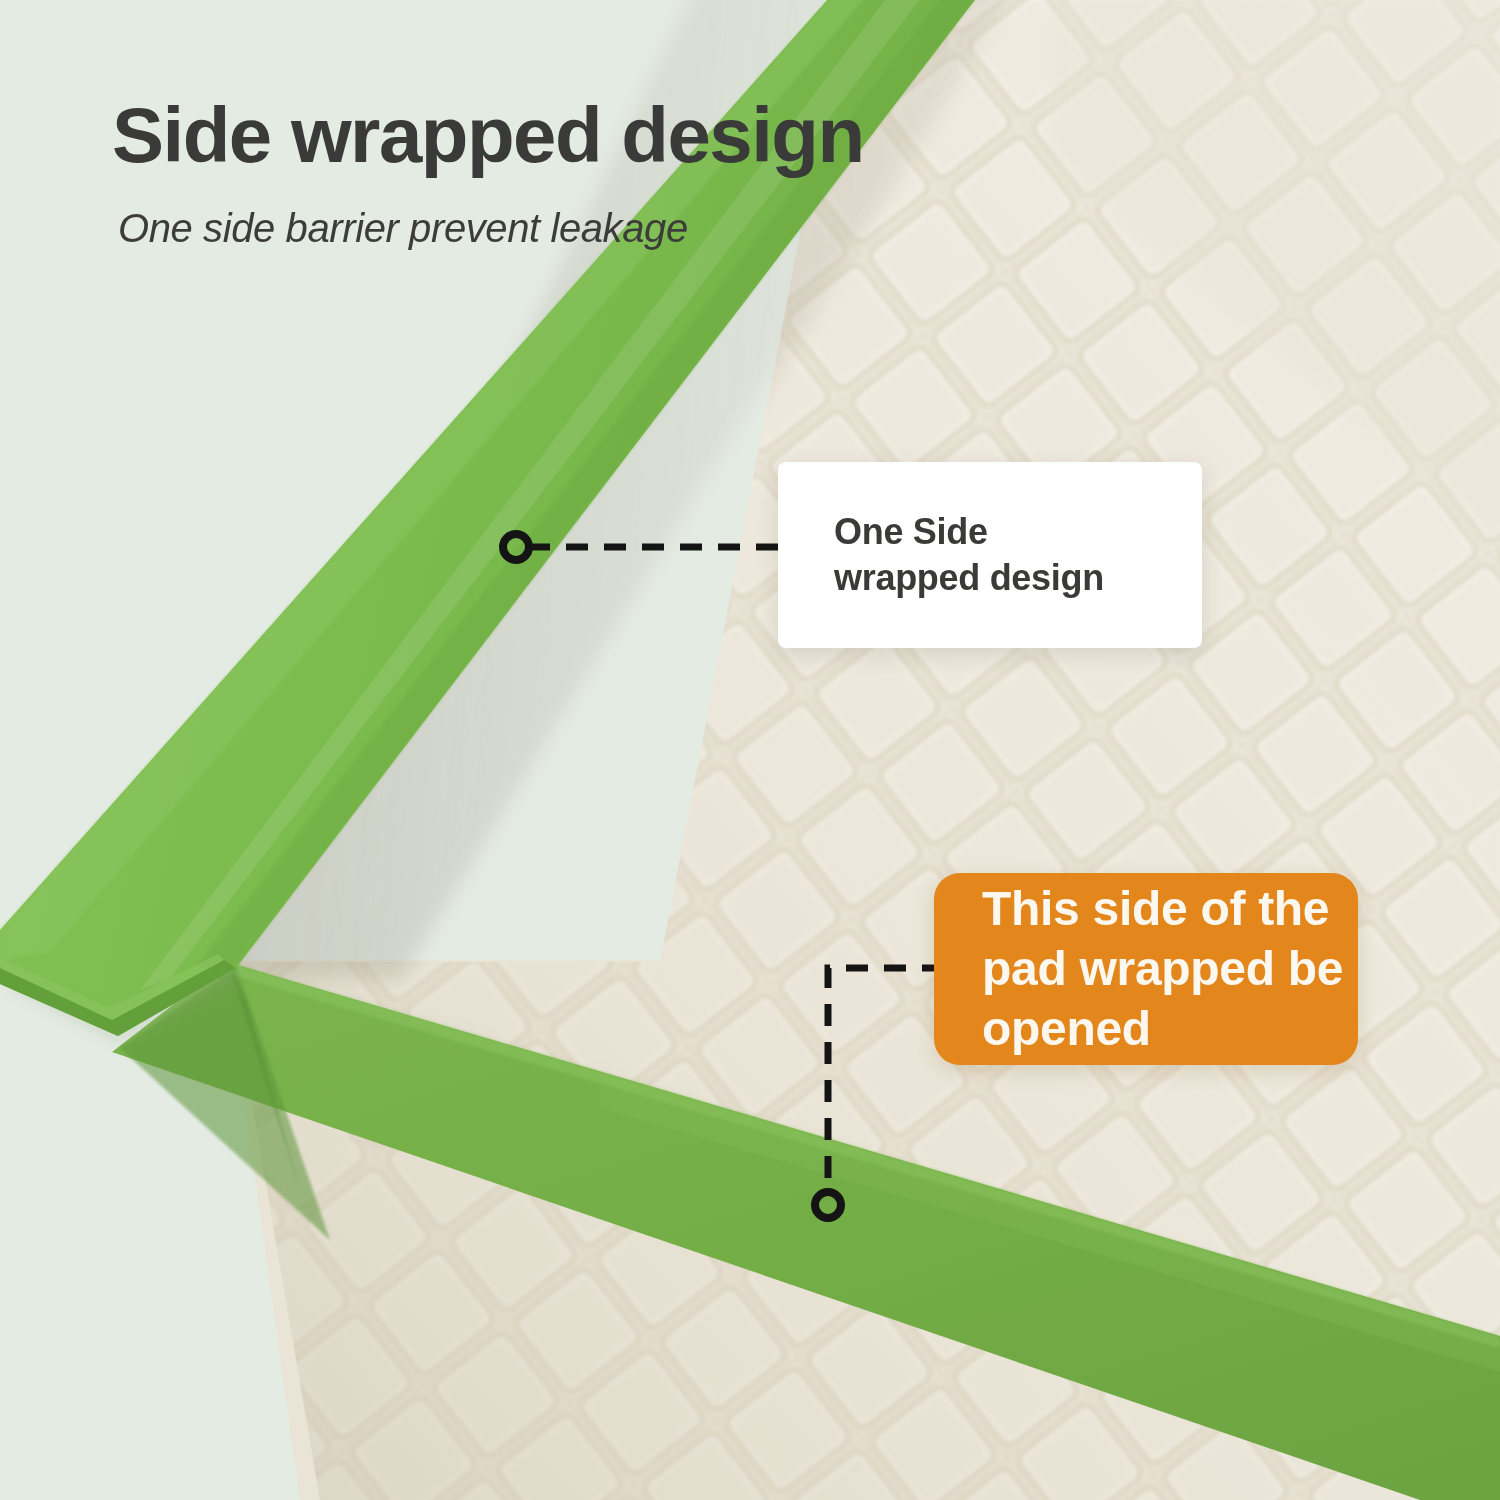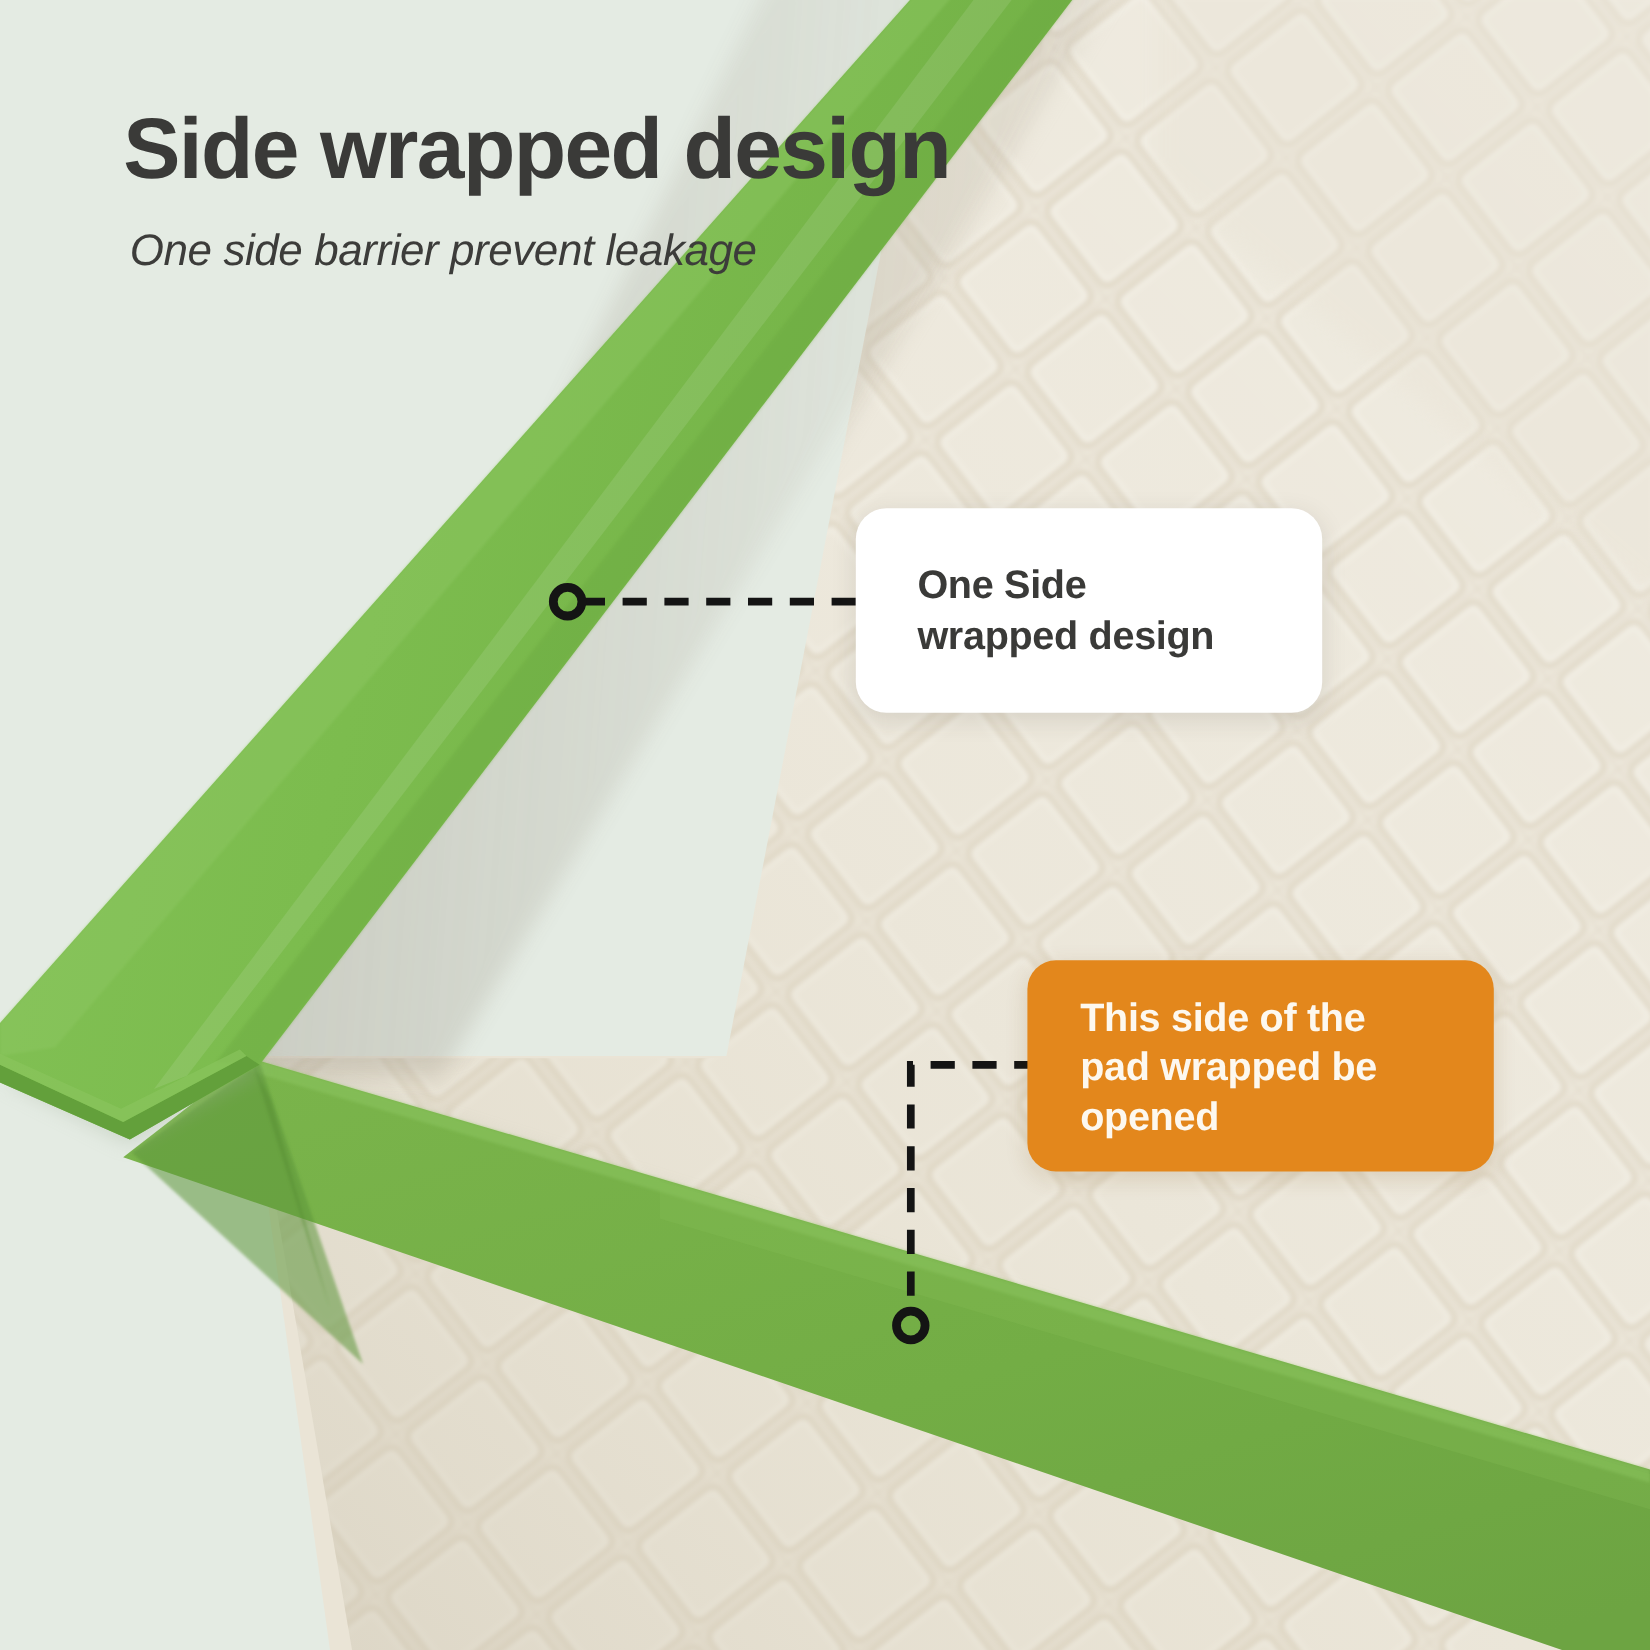--- a/index.html
+++ b/index.html
@@ -63,21 +63,21 @@
     position: absolute;
     z-index: 50;
     box-sizing: border-box;
   }
   #callout-white {
     left: 778px;
     top: 462px;
     width: 424px;
     height: 186px;
     background: #ffffff;
-    border-radius: 28px;
+    border-radius: 8px;
     box-shadow: 0 6px 22px rgba(60,55,45,0.13);
     display: flex;
     align-items: center;
   }
   #callout-white .ctext {
     margin-left: 56px;
     font-size: 36px;
     font-weight: 700;
     color: #3a3a38;
     line-height: 1.28;
@@ -89,21 +89,21 @@
     width: 424px;
     height: 192px;
     background: #e3871c;
     border-radius: 26px;
     box-shadow: 0 6px 20px rgba(120,75,10,0.16);
     display: flex;
     align-items: center;
   }
   #callout-orange .ctext {
     margin-left: 48px;
-    font-size: 36px;
+    font-size: 48px;
     font-weight: 700;
     color: #fdf8ef;
     line-height: 1.25;
     letter-spacing: -0.3px;
   }
 
   
   #leaders {
     position: absolute;
     inset: 0;

